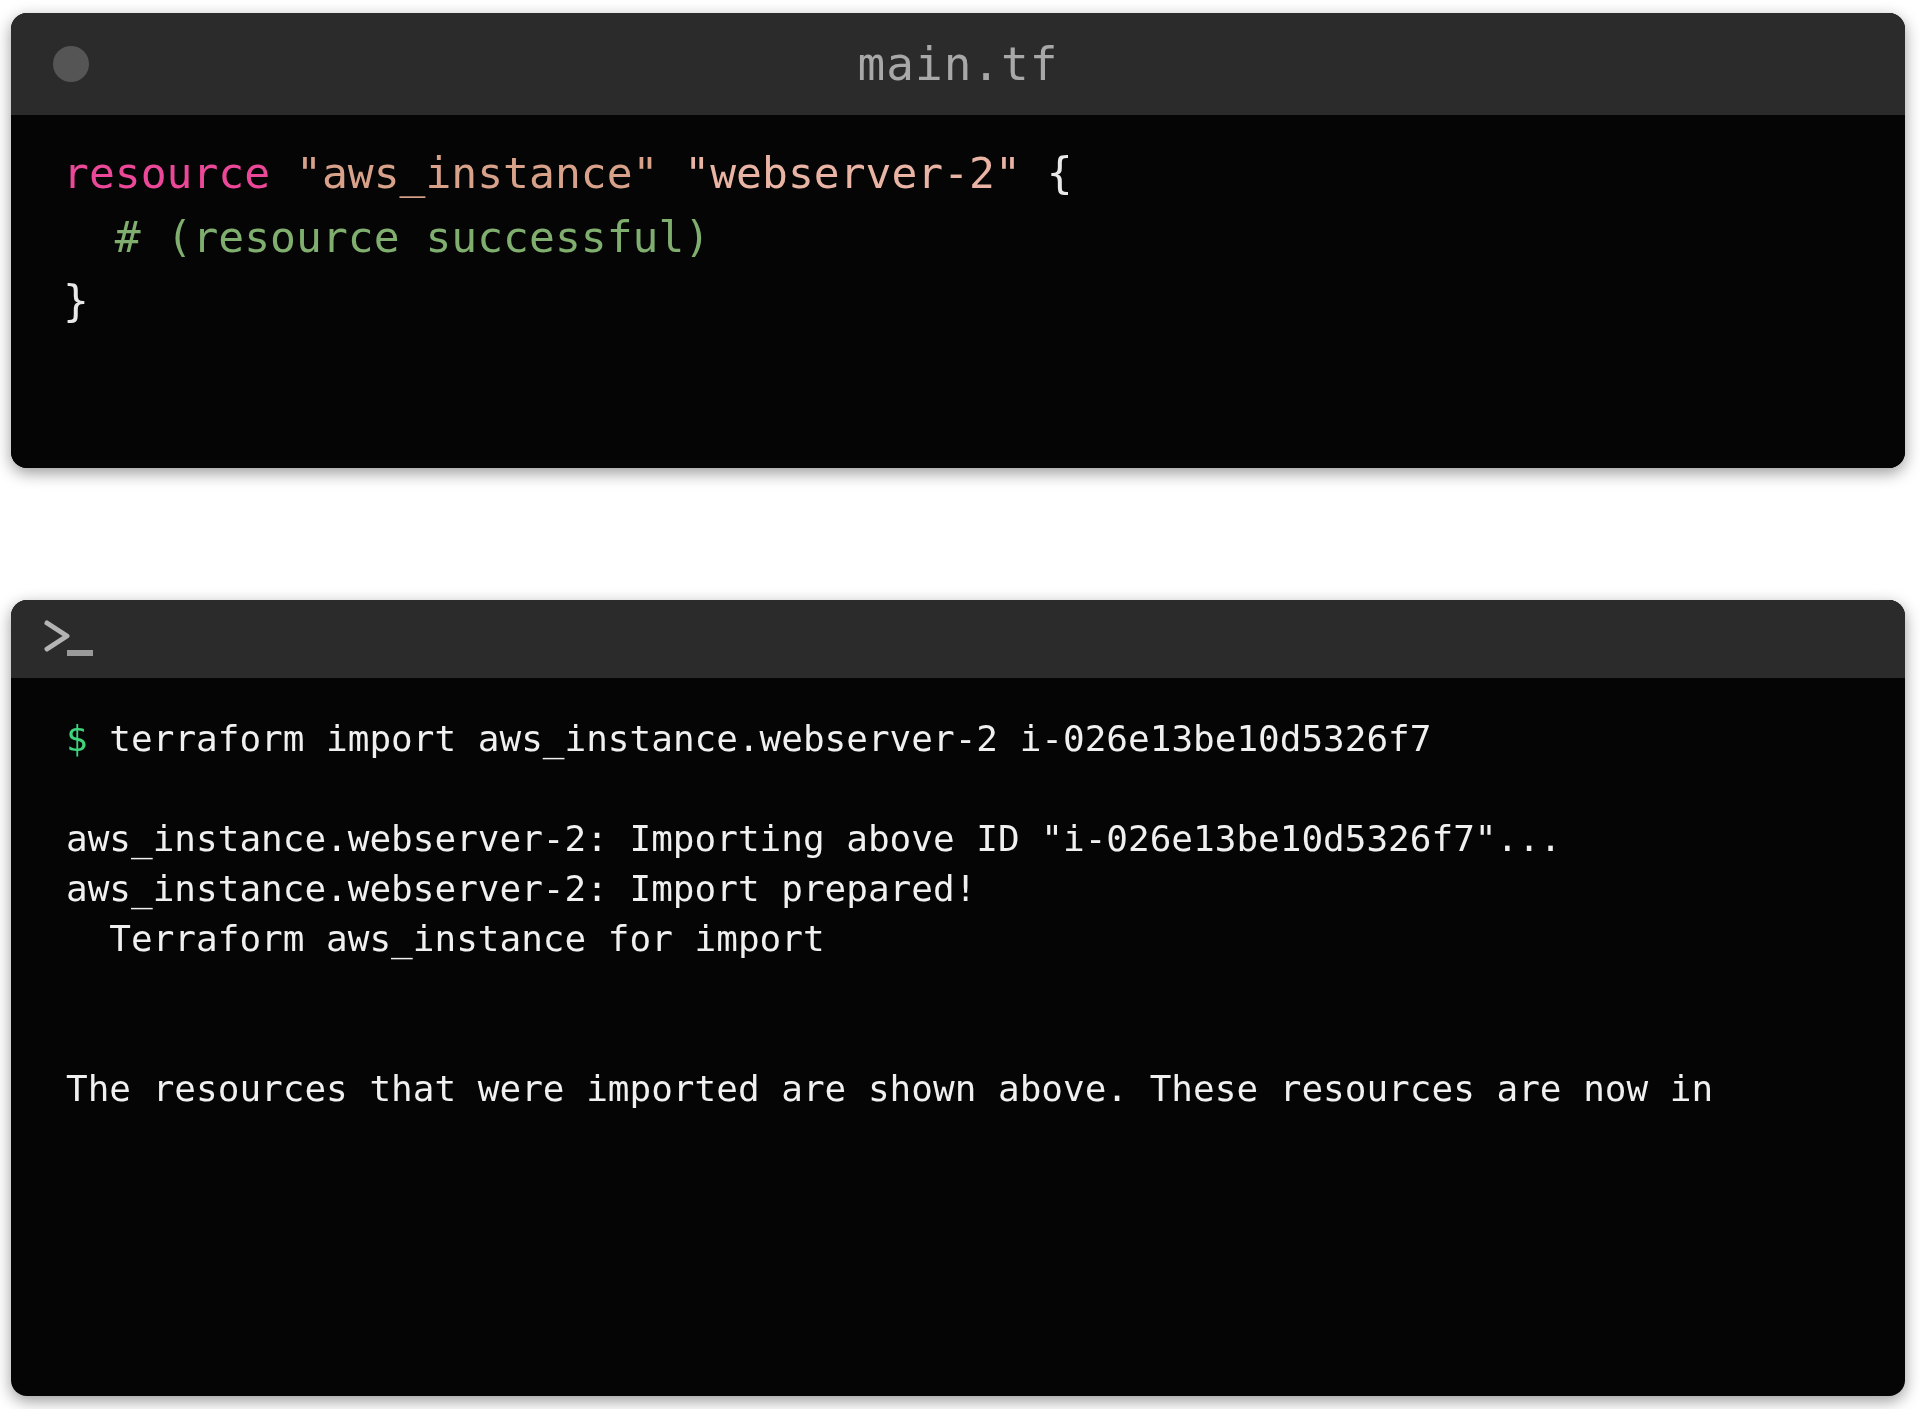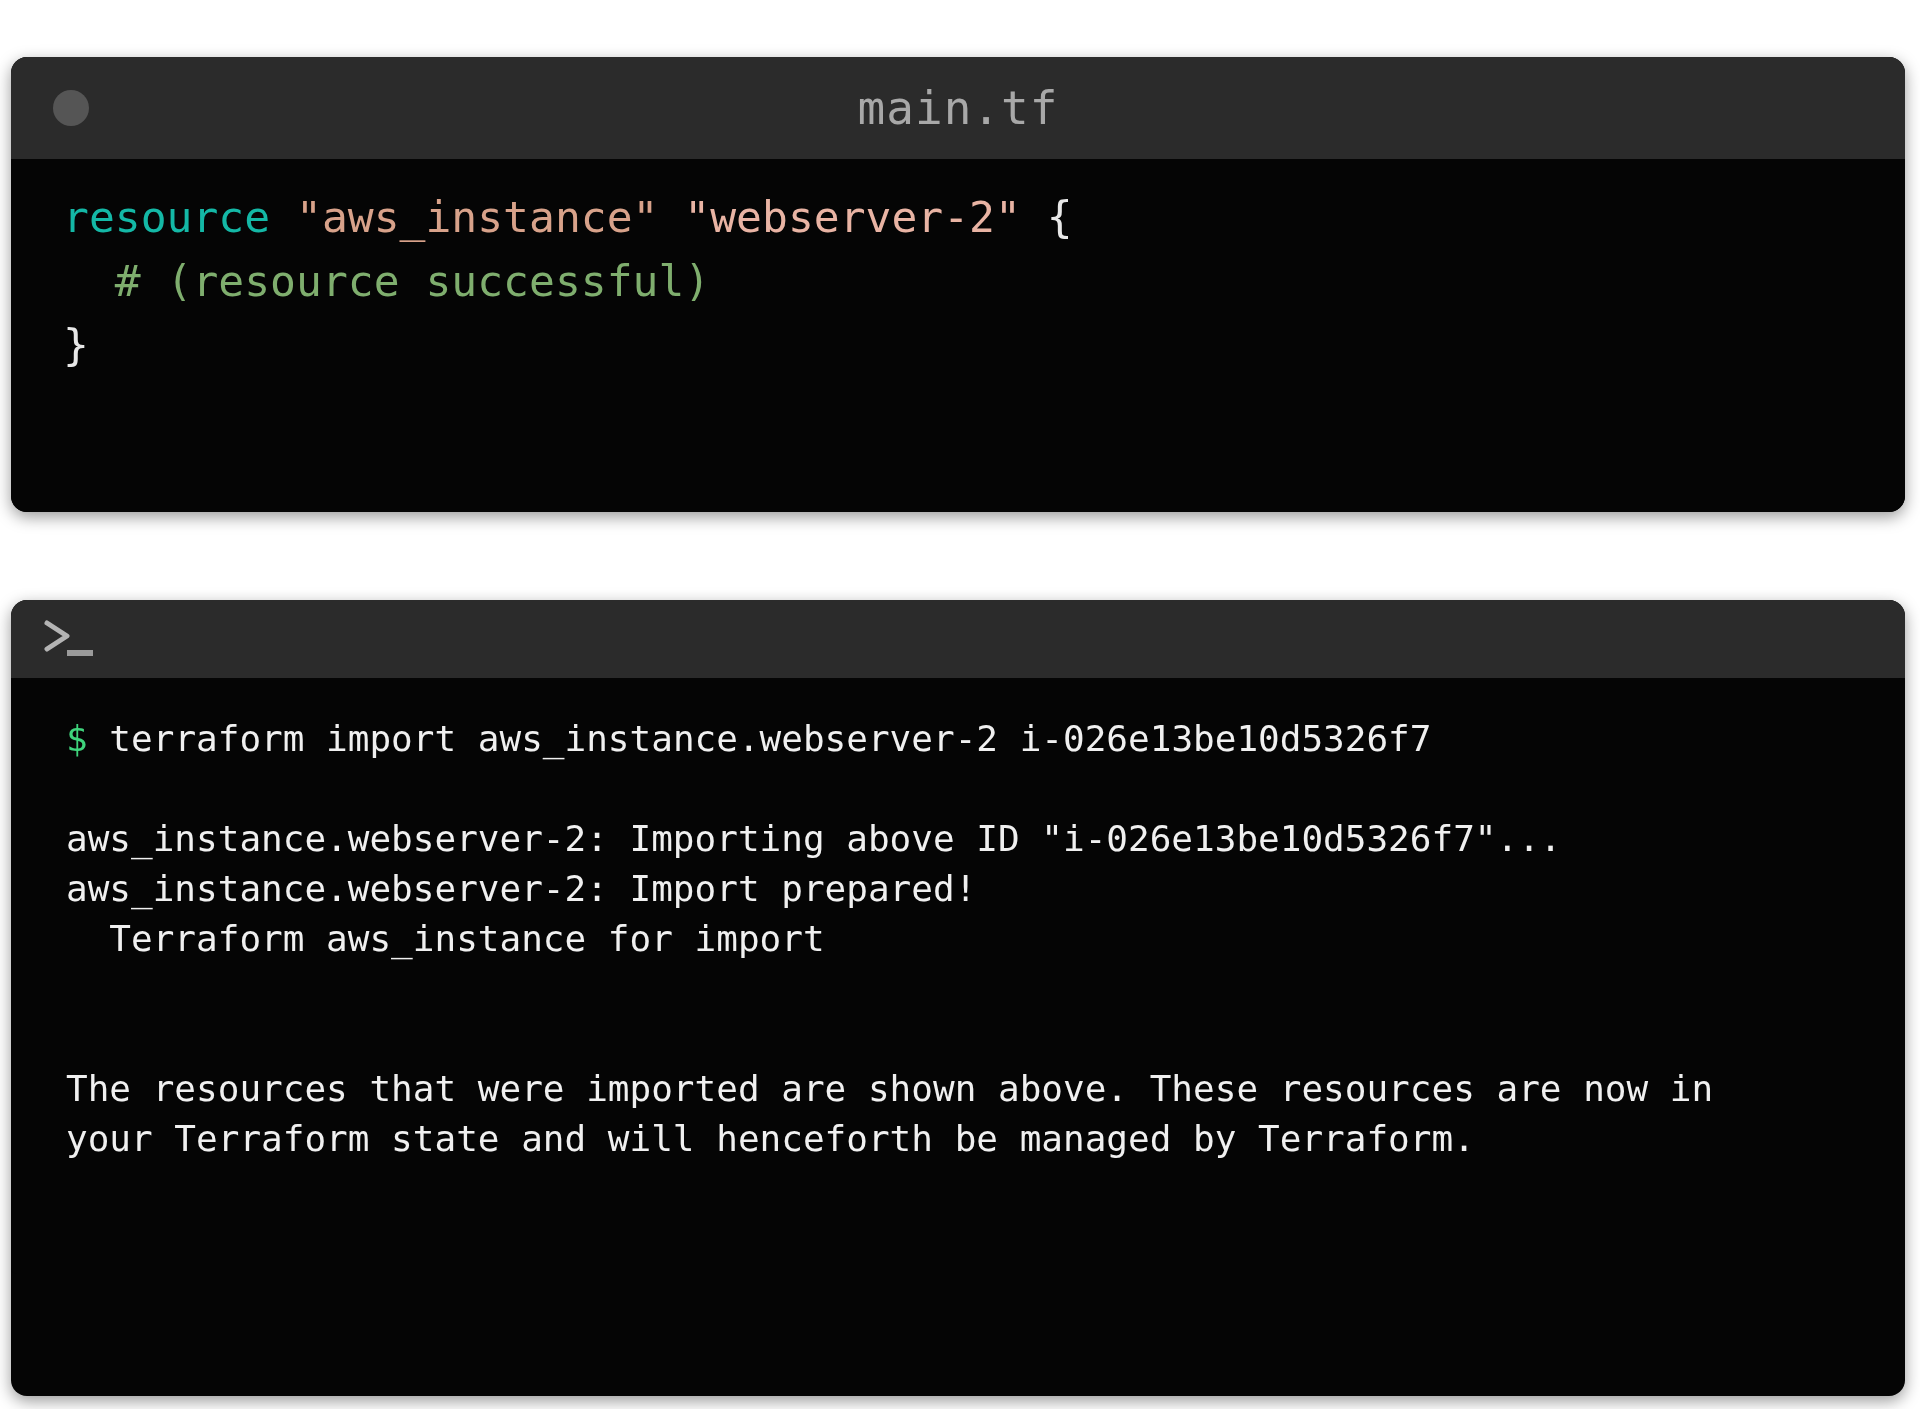--- a/index.html
+++ b/index.html
@@ -27,21 +27,20 @@
   .editor-panel {
     position: absolute;
     left: 11px;
     top: 13px;
     width: 1894px;
     height: 455px;
     border-radius: 16px;
     background: #050505;
     box-shadow: 0 5px 16px rgba(0,0,0,0.40);
     overflow: hidden;
-    margin-top: 44px;
   }
   .editor-titlebar {
     position: relative;
     height: 102px;
     background: #2b2b2b;
     display: flex;
     align-items: center;
     justify-content: center;
   }
   .window-dot {
@@ -69,21 +68,21 @@
     box-sizing: border-box;
   }
   .code-line {
     font-family: "DejaVu Sans Mono", monospace;
     font-size: 43px;
     line-height: 64px;
     white-space: pre;
     padding-left: 52px;
     color: #e8e8e8;
   }
-  .tok-kw      { color: #14b8a6; }
+  .tok-kw      { color: #ec4899; }
   .tok-str-a   { color: #d8a28a; }
   .tok-str-b   { color: #e9b4a4; }
   .tok-punct   { color: #e8e8e8; }
   .tok-comment { color: #7fae6e; }
 
   
   .terminal-panel {
     position: absolute;
     left: 11px;
     top: 600px;
@@ -157,17 +156,16 @@
 
     <div class="terminal-body">
       <div class="term-line"><span class="dollar">$</span><span> terraform import aws_instance.webserver-2 i-026e13be10d5326f7</span></div>
       <div class="term-line blank"></div>
       <div class="term-line">aws_instance.webserver-2: Importing above ID "i-026e13be10d5326f7"...</div>
       <div class="term-line">aws_instance.webserver-2: Import prepared!</div>
       <div class="term-line">  Terraform aws_instance for import</div>
       <div class="term-line blank"></div>
       <div class="term-line blank"></div>
       <div class="term-line">The resources that were imported are shown above. These resources are now in</div>
-      <div class="term-line">your Terraform state and will henceforth be managed by Terraform.</div>
     </div>
   </div>
 
 </div>
 
 </body></html>

